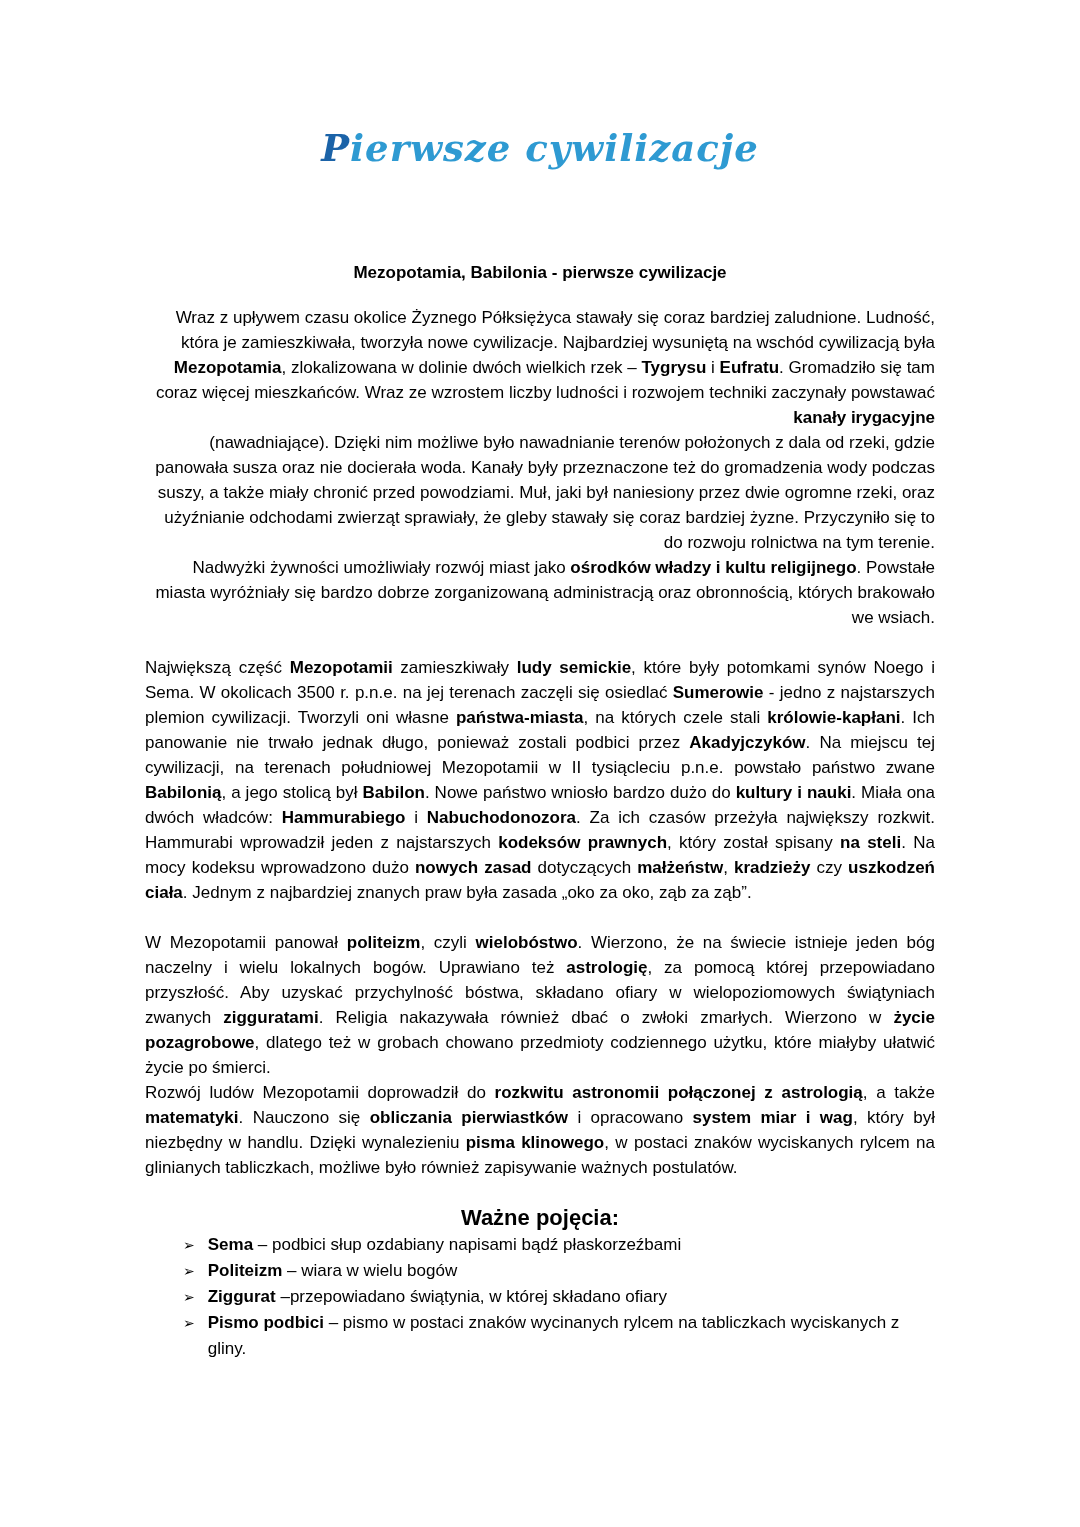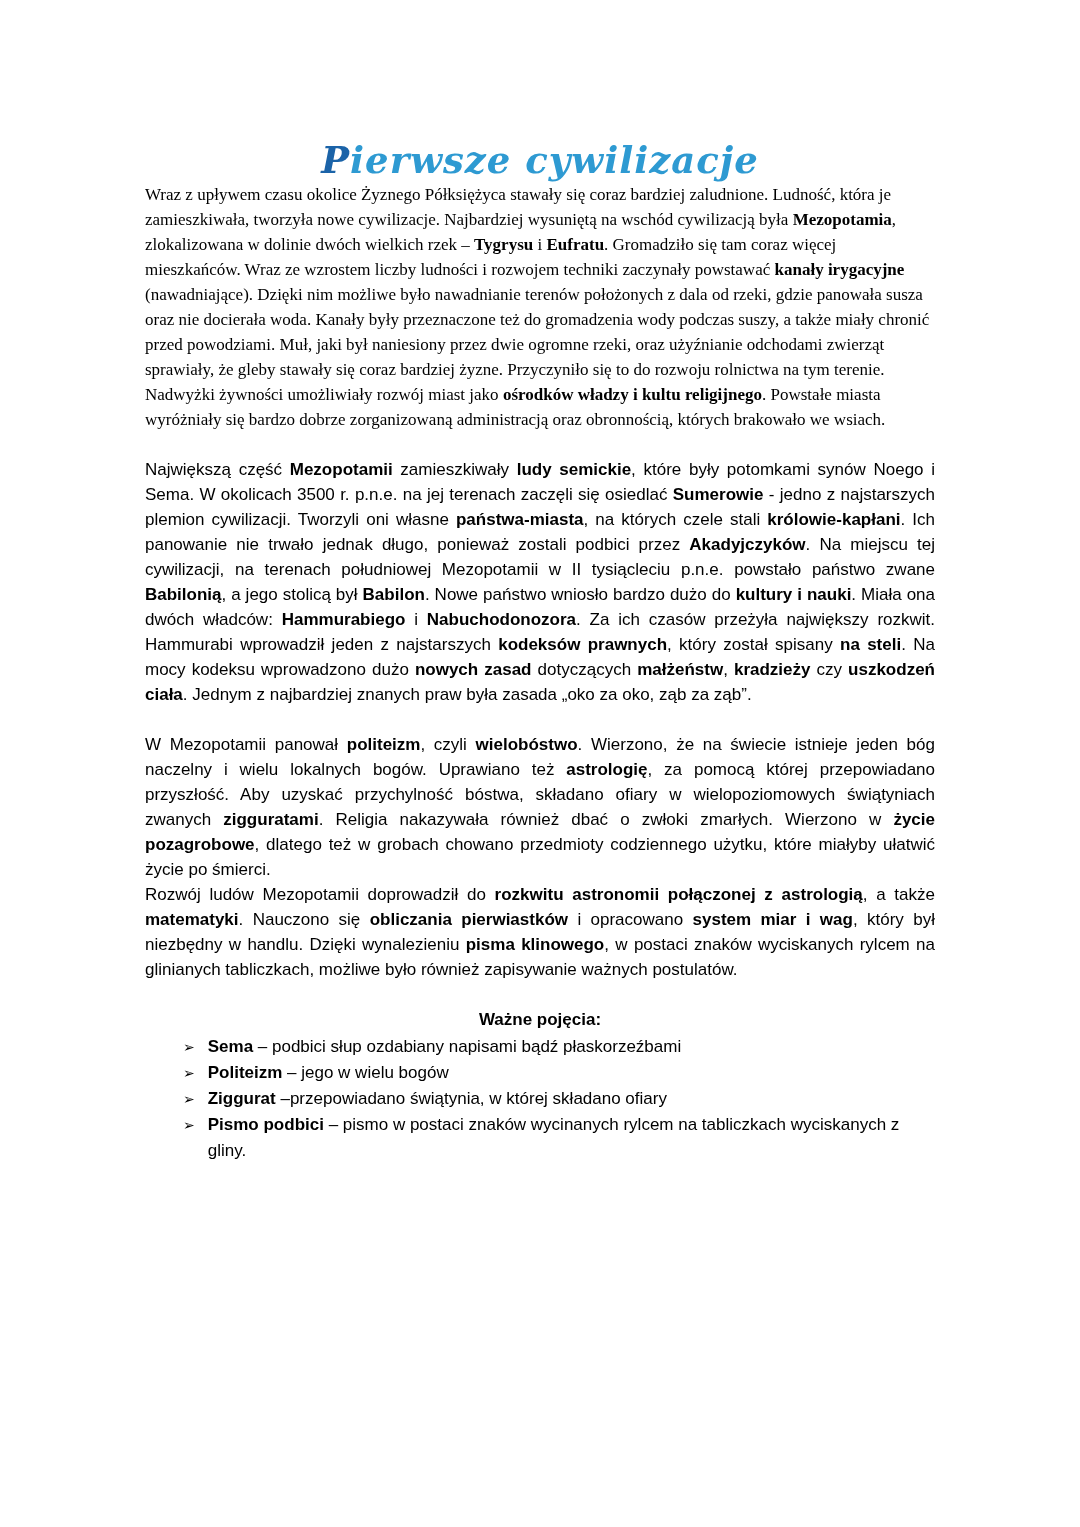--- a/index.html
+++ b/index.html
@@ -7,21 +7,21 @@
     padding: 0;
     background: #ffffff;
   }
   .page {
     position: relative;
     width: 1040px;
     min-height: 1527px;
     margin: 0 auto;
     background: #ffffff;
     box-sizing: border-box;
-    padding: 16px 125px 60px 125px;
+    padding: 4px 125px 60px 125px;
     font-family: "Liberation Sans", sans-serif;
     font-size: 17px;
     line-height: 25px;
     color: #000000;
   }
   .doc-title {
     margin: 0;
     padding-top: 122px;
     text-align: center;
     font-family: "DejaVu Serif", serif;
@@ -40,26 +40,26 @@
     margin: 90px 0 20px 0;
     text-align: center;
     font-size: 17px;
     line-height: 25px;
     font-weight: bold;
     color: #000000;
   }
   .para {
     margin: 0 0 25px 0;
   }
-  .align-left   { text-align: left; font-family: Liberation Serif, serif; }
+  .align-left   { text-align: right; }
   .align-justify{ text-align: justify; }
   .terms-heading {
     margin: 25px 0 2px 0;
     text-align: center;
-    font-size: 17px;
+    font-size: 22px;
     line-height: 25px;
     font-weight: bold;
   }
   .terms-list {
     list-style: none;
     margin: 0;
     padding: 0 0 0 38px;
   }
   .term-item {
     display: flex;
@@ -78,37 +78,38 @@
   }
   strong { font-weight: bold; }
 </style>
 </head>
 <body>
 
 <div class="page">
 
   <h1 class="doc-title">Pierwsze cywilizacje</h1>
 
+  <h2 class="doc-heading">Mezopotamia, Babilonia - pierwsze cywilizacje</h2>
 
   <p class="para align-left"><span>Wraz z upływem czasu okolice Żyznego Półksiężyca stawały się coraz bardziej zaludnione. Ludność, która je zamieszkiwała, tworzyła nowe cywilizacje. Najbardziej wysuniętą na wschód cywilizacją była </span><strong>Mezopotamia</strong><span>, zlokalizowana w dolinie dwóch wielkich rzek – </span><strong>Tygrysu</strong><span> i </span><strong>Eufratu</strong><span>. Gromadziło się tam coraz więcej mieszkańców. Wraz ze wzrostem liczby ludności i rozwojem techniki zaczynały powstawać </span><strong>kanały irygacyjne</strong><span></span><br><span>(nawadniające). Dzięki nim możliwe było nawadnianie terenów położonych z dala od rzeki, gdzie panowała susza oraz nie docierała woda. Kanały były przeznaczone też do gromadzenia wody podczas suszy, a także miały chronić przed powodziami. Muł, jaki był naniesiony przez dwie ogromne rzeki, oraz użyźnianie odchodami zwierząt sprawiały, że gleby stawały się coraz bardziej żyzne. Przyczyniło się to do rozwoju rolnictwa na tym terenie.</span><br><span>Nadwyżki żywności umożliwiały rozwój miast jako </span><strong>ośrodków władzy i kultu religijnego</strong><span>. Powstałe miasta wyróżniały się bardzo dobrze zorganizowaną administracją oraz obronnością, których brakowało we wsiach.</span></p>
 
   <p class="para align-justify"><span>Największą część </span><strong>Mezopotamii</strong><span> zamieszkiwały </span><strong>ludy semickie</strong><span>, które były potomkami synów Noego i Sema. W okolicach 3500 r. p.n.e. na jej terenach zaczęli się osiedlać </span><strong>Sumerowie</strong><span> - jedno z najstarszych plemion cywilizacji. Tworzyli oni własne </span><strong>państwa-miasta</strong><span>, na których czele stali </span><strong>królowie-kapłani</strong><span>. Ich panowanie nie trwało jednak długo, ponieważ zostali podbici przez </span><strong>Akadyjczyków</strong><span>. Na miejscu tej cywilizacji, na terenach południowej Mezopotamii w II tysiącleciu p.n.e. powstało państwo zwane </span><strong>Babilonią</strong><span>, a jego stolicą był </span><strong>Babilon</strong><span>. Nowe państwo wniosło bardzo dużo do </span><strong>kultury i nauki</strong><span>. Miała ona dwóch władców: </span><strong>Hammurabiego</strong><span> i </span><strong>Nabuchodonozora</strong><span>. Za ich czasów przeżyła największy rozkwit. Hammurabi wprowadził jeden z najstarszych </span><strong>kodeksów prawnych</strong><span>, który został spisany </span><strong>na steli</strong><span>. Na mocy kodeksu wprowadzono dużo </span><strong>nowych zasad</strong><span> dotyczących </span><strong>małżeństw</strong><span>, </span><strong>kradzieży</strong><span> czy </span><strong>uszkodzeń ciała</strong><span>. Jednym z najbardziej znanych praw była zasada „oko za oko, ząb za ząb”.</span></p>
 
   <p class="para align-justify"><span>W Mezopotamii panował </span><strong>politeizm</strong><span>, czyli </span><strong>wielobóstwo</strong><span>. Wierzono, że na świecie istnieje jeden bóg naczelny i wielu lokalnych bogów. Uprawiano też </span><strong>astrologię</strong><span>, za pomocą której przepowiadano przyszłość. Aby uzyskać przychylność bóstwa, składano ofiary w wielopoziomowych świątyniach zwanych </span><strong>zigguratami</strong><span>. Religia nakazywała również dbać o zwłoki zmarłych. Wierzono w </span><strong>życie pozagrobowe</strong><span>, dlatego też w grobach chowano przedmioty codziennego użytku, które miałyby ułatwić życie po śmierci.</span><br><span>Rozwój ludów Mezopotamii doprowadził do </span><strong>rozkwitu astronomii połączonej z astrologią</strong><span>, a także </span><strong>matematyki</strong><span>. Nauczono się </span><strong>obliczania pierwiastków</strong><span> i opracowano </span><strong>system miar i wag</strong><span>, który był niezbędny w handlu. Dzięki wynalezieniu </span><strong>pisma klinowego</strong><span>, w postaci znaków wyciskanych rylcem na glinianych tabliczkach, możliwe było również zapisywanie ważnych postulatów.</span></p>
 
   <h3 class="terms-heading">Ważne pojęcia:</h3>
 
   <ul class="terms-list">
     <li class="term-item">
       <span class="bullet">➢</span>
       <span class="term-text"><strong>Sema</strong><span> – podbici słup ozdabiany napisami bądź płaskorzeźbami</span></span>
     </li>
     <li class="term-item">
       <span class="bullet">➢</span>
-      <span class="term-text"><strong>Politeizm</strong><span> – jego w wielu bogów</span></span>
+      <span class="term-text"><strong>Politeizm</strong><span> – wiara w wielu bogów</span></span>
     </li>
     <li class="term-item">
       <span class="bullet">➢</span>
       <span class="term-text"><strong>Ziggurat</strong><span> –przepowiadano świątynia, w której składano ofiary</span></span>
     </li>
     <li class="term-item">
       <span class="bullet">➢</span>
       <span class="term-text"><strong>Pismo podbici</strong><span> – pismo w postaci znaków wycinanych rylcem na tabliczkach wyciskanych z gliny.</span></span>
     </li>
   </ul>

